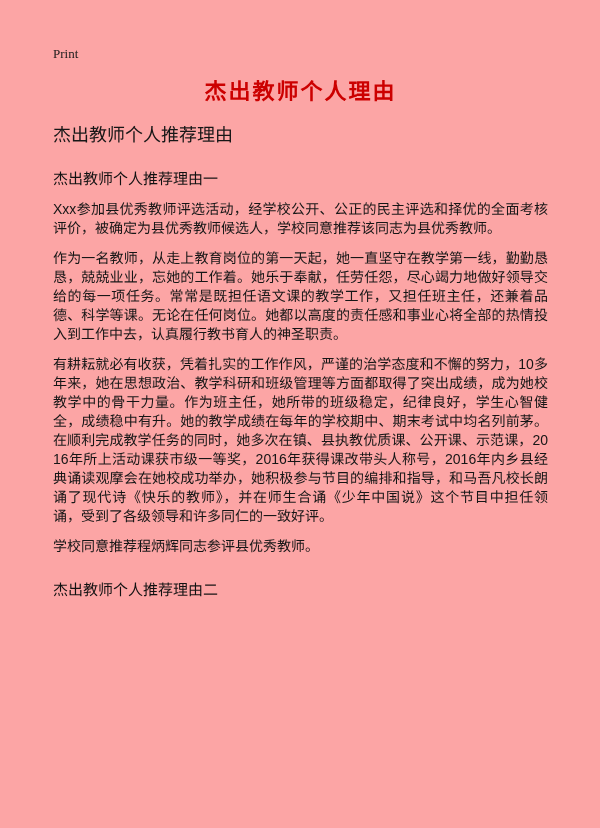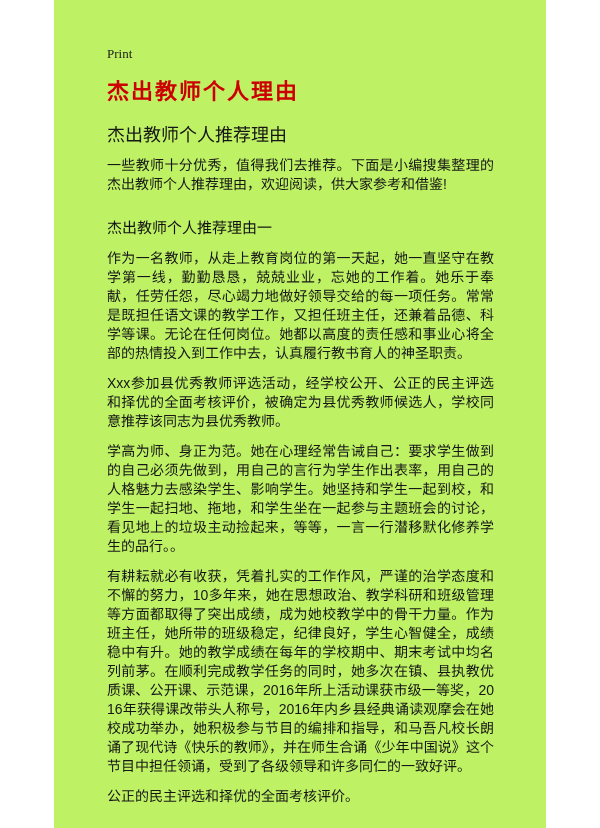--- a/index.html
+++ b/index.html
@@ -1,38 +1,38 @@
 <!DOCTYPE html>
 <html lang="zh-CN"><head>
 <meta charset="utf-8">
 <style>
   * { margin: 0; padding: 0; box-sizing: border-box; }
   html, body { background: #ffffff; }
   .page {
     position: relative;
-    width: 492px;
+    width: 600px;
     height: 828px;
     margin: 0 auto;
-    background: #bef264;
+    background: #fca5a5;
     font-family: "Liberation Sans", sans-serif;
     color: #161616;
     padding: 44px 52px 0 53px;
     overflow: hidden;
   }
   .print-link {
     display: inline-block;
     font-family: "Liberation Serif", serif;
     font-size: 13px;
     color: #1b1b1b;
     cursor: pointer;
     line-height: 16px;
   }
   .doc-title {
     margin-top: 16px;
-    text-align: left;
+    text-align: center;
     font-size: 22px;
     line-height: 28px;
     font-weight: bold;
     letter-spacing: 2px;
     color: #cc0000;
     font-family: "Liberation Sans", sans-serif;
   }
   .doc-subtitle {
     margin-top: 20px;
     font-size: 18px;
@@ -59,24 +59,23 @@
 <body>
 
 <div class="page">
 
   <span class="print-link">Print</span>
 
   <h1 class="doc-title" style="color: rgb(204, 0, 0);">杰出教师个人理由</h1>
 
   <p class="doc-subtitle">杰出教师个人推荐理由</p>
 
-  <p class="body-para">一些教师十分优秀，值得我们去推荐。下面是小编搜集整理的杰出教师个人推荐理由，欢迎阅读，供大家参考和借鉴!</p>
 
   <h2 class="sec-heading">杰出教师个人推荐理由一</h2>
 
+  <p class="body-para">Xxx参加县优秀教师评选活动，经学校公开、公正的民主评选和择优的全面考核评价，被确定为县优秀教师候选人，学校同意推荐该同志为县优秀教师。</p>
   <p class="body-para">作为一名教师，从走上教育岗位的第一天起，她一直坚守在教学第一线，勤勤恳恳，兢兢业业，忘她的工作着。她乐于奉献，任劳任怨，尽心竭力地做好领导交给的每一项任务。常常是既担任语文课的教学工作，又担任班主任，还兼着品德、科学等课。无论在任何岗位。她都以高度的责任感和事业心将全部的热情投入到工作中去，认真履行教书育人的神圣职责。</p>
-  <p class="body-para">Xxx参加县优秀教师评选活动，经学校公开、公正的民主评选和择优的全面考核评价，被确定为县优秀教师候选人，学校同意推荐该同志为县优秀教师。</p>
-  <p class="body-para">学高为师、身正为范。她在心理经常告诫自己：要求学生做到的自己必须先做到，用自己的言行为学生作出表率，用自己的人格魅力去感染学生、影响学生。她坚持和学生一起到校，和学生一起扫地、拖地，和学生坐在一起参与主题班会的讨论，看见地上的垃圾主动捡起来，等等，一言一行潜移默化修养学生的品行。。</p>
   <p class="body-para">有耕耘就必有收获，凭着扎实的工作作风，严谨的治学态度和不懈的努力，10多年来，她在思想政治、教学科研和班级管理等方面都取得了突出成绩，成为她校教学中的骨干力量。作为班主任，她所带的班级稳定，纪律良好，学生心智健全，成绩稳中有升。她的教学成绩在每年的学校期中、期末考试中均名列前茅。在顺利完成教学任务的同时，她多次在镇、县执教优质课、公开课、示范课，2016年所上活动课获市级一等奖，2016年获得课改带头人称号，2016年内乡县经典诵读观摩会在她校成功举办，她积极参与节目的编排和指导，和马吾凡校长朗诵了现代诗《快乐的教师》，并在师生合诵《少年中国说》这个节目中担任领诵，受到了各级领导和许多同仁的一致好评。</p>
-  <p class="body-para">公正的民主评选和择优的全面考核评价。</p>
+  <p class="body-para">学校同意推荐程炳辉同志参评县优秀教师。</p>
 
+  <h2 class="sec-heading">杰出教师个人推荐理由二</h2>
 
 </div>
 
 </body></html>

